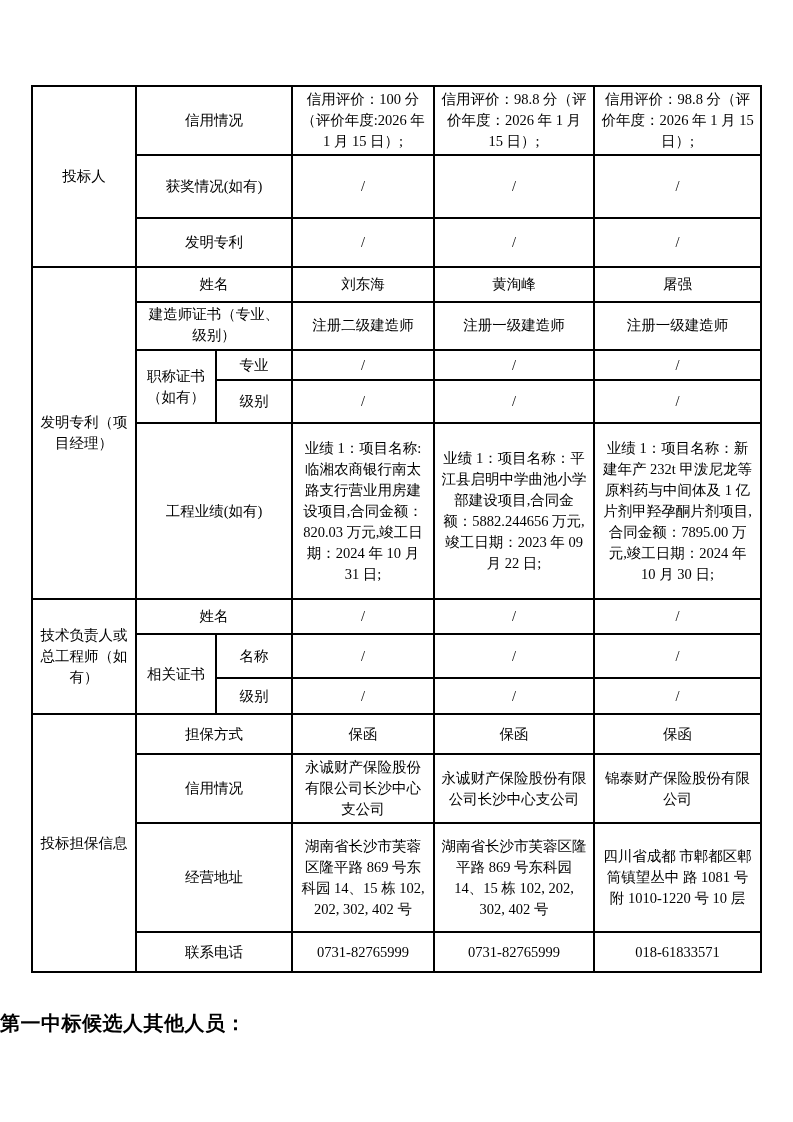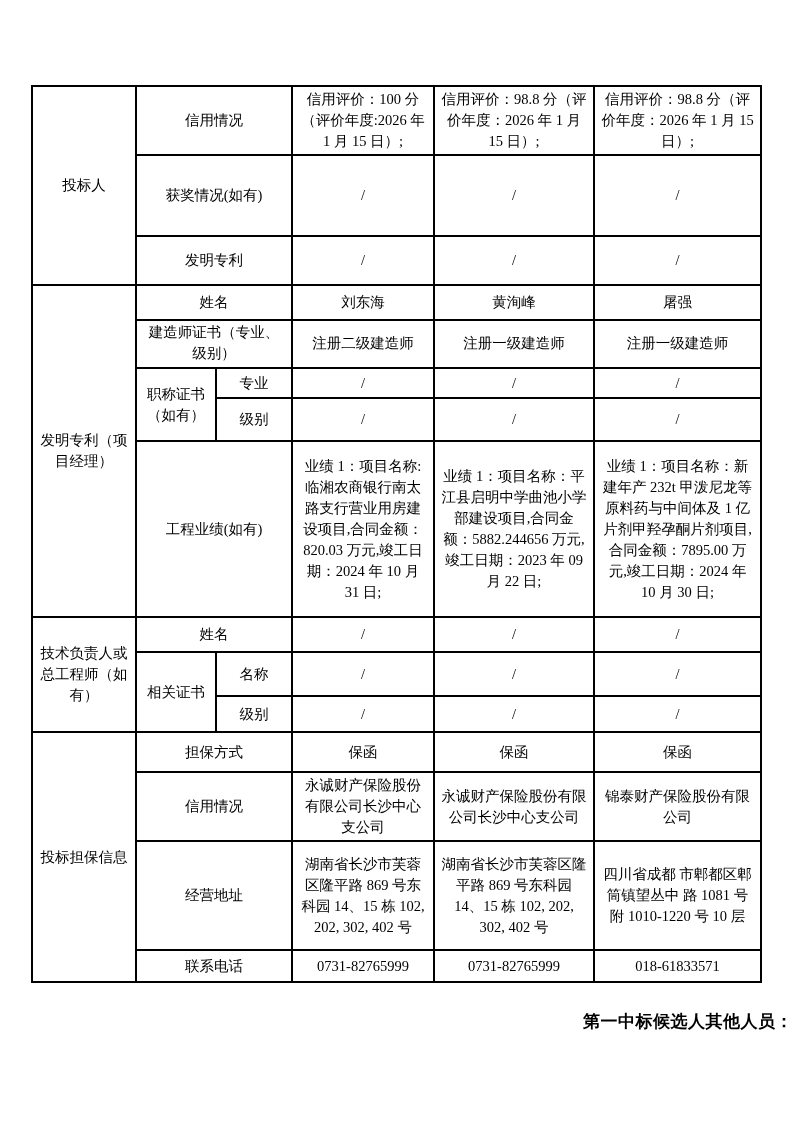--- a/index.html
+++ b/index.html
@@ -30,41 +30,41 @@
     word-break: break-word;
     overflow: hidden;
   }
   td.lefty { text-align: left; padding-left: 7px; }
   td.perf  { text-align: left; padding: 3px 6px; line-height: 1.38; font-size: 14px; }
   .footer-note {
     position: absolute;
     top: 1010px;
     left: 0;
     width: 793px;
-    text-align: right;
-    font-size: 17px;
+    text-align: left;
+    font-size: 20px;
     font-weight: bold;
     letter-spacing: 0.5px;
   }
   
   tr.r1  { height: 65px; }
-  tr.r2  { height: 81px; }
+  tr.r2  { height: 63px; }
   tr.r3  { height: 49px; }
   tr.r4  { height: 35px; }
   tr.r5  { height: 45px; font-family: Liberation Mono, monospace; }
   tr.r6  { height: 30px; }
   tr.r7  { height: 43px; }
   tr.r8  { height: 176px; }
   tr.r9  { height: 35px; }
   tr.r10 { height: 44px; }
   tr.r11 { height: 36px; }
   tr.r12 { height: 40px; }
   tr.r13 { height: 62px; }
   tr.r14 { height: 109px; }
-  tr.r15 { height: 32px; }
+  tr.r15 { height: 40px; }
 </style>
 </head>
 <body>
 
 <div class="page">
 
   <table class="bid-table">
     <colgroup>
       <col style="width:104px">
       <col style="width:80px">

